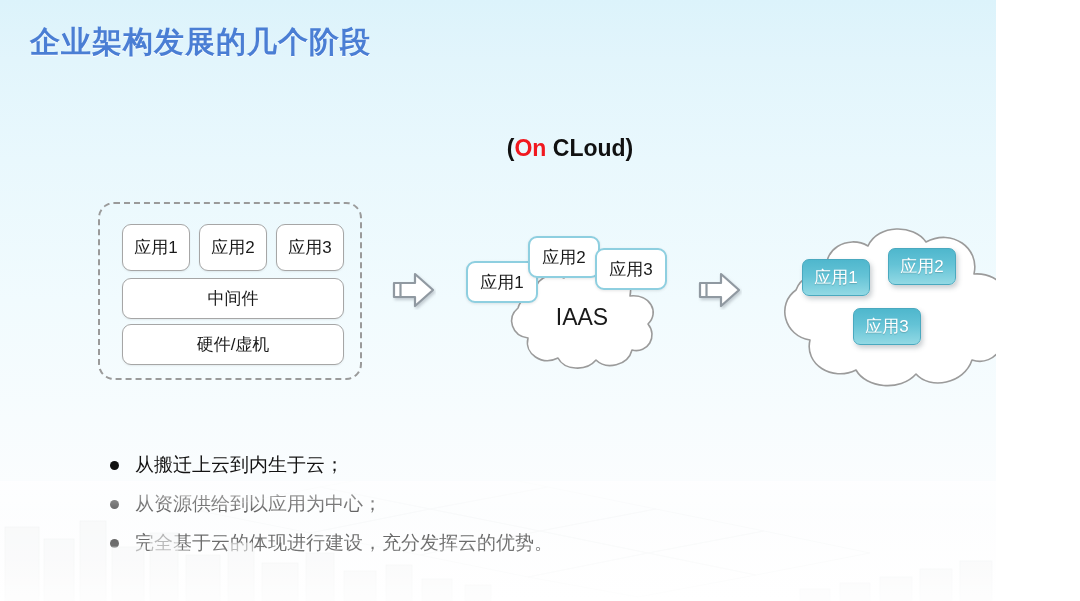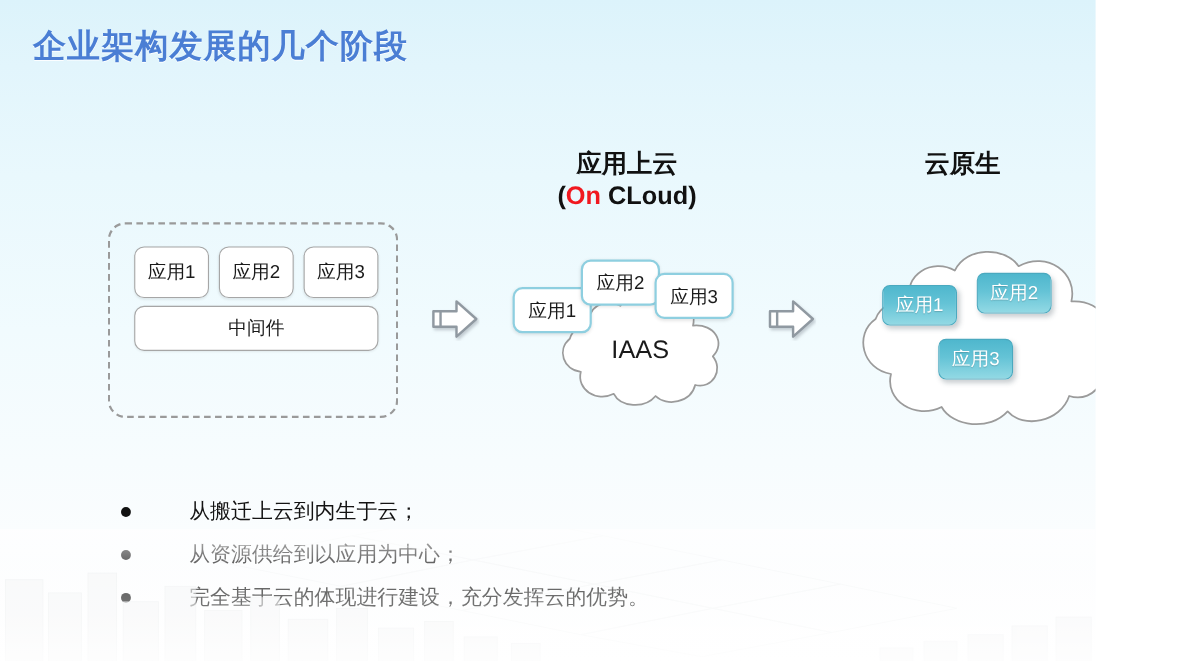--- a/index.html
+++ b/index.html
@@ -111,21 +111,20 @@
   #nat-app-1{left:802px;top:259px;width:66px;height:35px;}
   #nat-app-2{left:888px;top:248px;width:66px;height:35px;}
   #nat-app-3{left:853px;top:308px;width:66px;height:35px;}
 
   
   .bullets{position:absolute;left:110px;top:452px;}
   .bullet-item{
     display:flex;align-items:center;margin-bottom:13px;
     font-size:19px;color:#131313;white-space:nowrap;
     text-shadow:0 1px 0 rgba(255,255,255,.6);
-    gap:37px;
   }
   .bullet-dot{
     width:9px;height:9px;border-radius:50%;background:#111111;
     margin-right:16px;flex:0 0 auto;
   }
 </style>
 </head>
 <body>
 
 <div class="slide">
@@ -134,37 +133,39 @@
 
 
   <div class="trad-wrap">
     <div class="trad-row" id="trad-apps">
       <div class="trad-box">应用1</div>
       <div class="trad-box">应用2</div>
       <div class="trad-box">应用3</div>
     </div>
     <div class="trad-row" id="trad-middleware">
       <div class="trad-box">中间件</div>
+    </div>
+    <div class="trad-row" id="trad-hardware">
+      <div class="trad-box">硬件/虚机</div>
     </div>
   </div>
 
   <div class="arrow" id="arrow-1">
     <svg width="44" height="40" viewBox="0 0 44 40">
       <defs>
         <filter id="arrShadow" x="-30%" y="-30%" width="170%" height="180%">
           <feDropShadow dx="1.5" dy="2" stdDeviation="1.4" flood-color="#9aa2aa" flood-opacity="0.55"></feDropShadow>
         </filter>
       </defs>
       <path d="M2 13 L23 13 L23 4 L41 20 L23 36 L23 27 L2 27 Z" fill="#ffffff" stroke="#9099a1" stroke-width="2.2" stroke-linejoin="round" filter="url(#arrShadow)"></path>
       <path d="M8.5 13 L8.5 27" stroke="#9099a1" stroke-width="2.2"></path>
     </svg>
   </div>
 
   <div class="col-head" id="head-oncloud">
-    <div class="zh">应用上云</div>
     <div class="en"><span>(</span><span class="hot">On</span><span> CLoud</span><span>)</span></div>
   </div>
 
   <div id="iaas-cloud">
     <svg width="180" height="112" viewBox="0 0 180 112">
       <path d="M44 34
                C40 18 58 8 72 16
                C78 2 102 2 110 14
                C126 6 142 18 138 34
                C158 32 168 50 156 62
@@ -183,21 +184,20 @@
   <div class="float-app" id="mid-app-3">应用3</div>
 
   <div class="arrow" id="arrow-2">
     <svg width="44" height="40" viewBox="0 0 44 40">
       <path d="M2 13 L23 13 L23 4 L41 20 L23 36 L23 27 L2 27 Z" fill="#ffffff" stroke="#9099a1" stroke-width="2.2" stroke-linejoin="round" filter="url(#arrShadow)"></path>
       <path d="M8.5 13 L8.5 27" stroke="#9099a1" stroke-width="2.2"></path>
     </svg>
   </div>
 
   <div class="col-head" id="head-incloud">
-    <div class="zh">云原生</div>
   </div>
 
   <div id="native-cloud">
     <svg width="256" height="170" viewBox="0 0 256 170">
       <path d="M62 52
                C54 28 82 12 102 24
                C112 2 148 2 160 20
                C186 6 214 26 208 52
                C238 50 252 80 232 96
                C248 116 230 146 206 138

